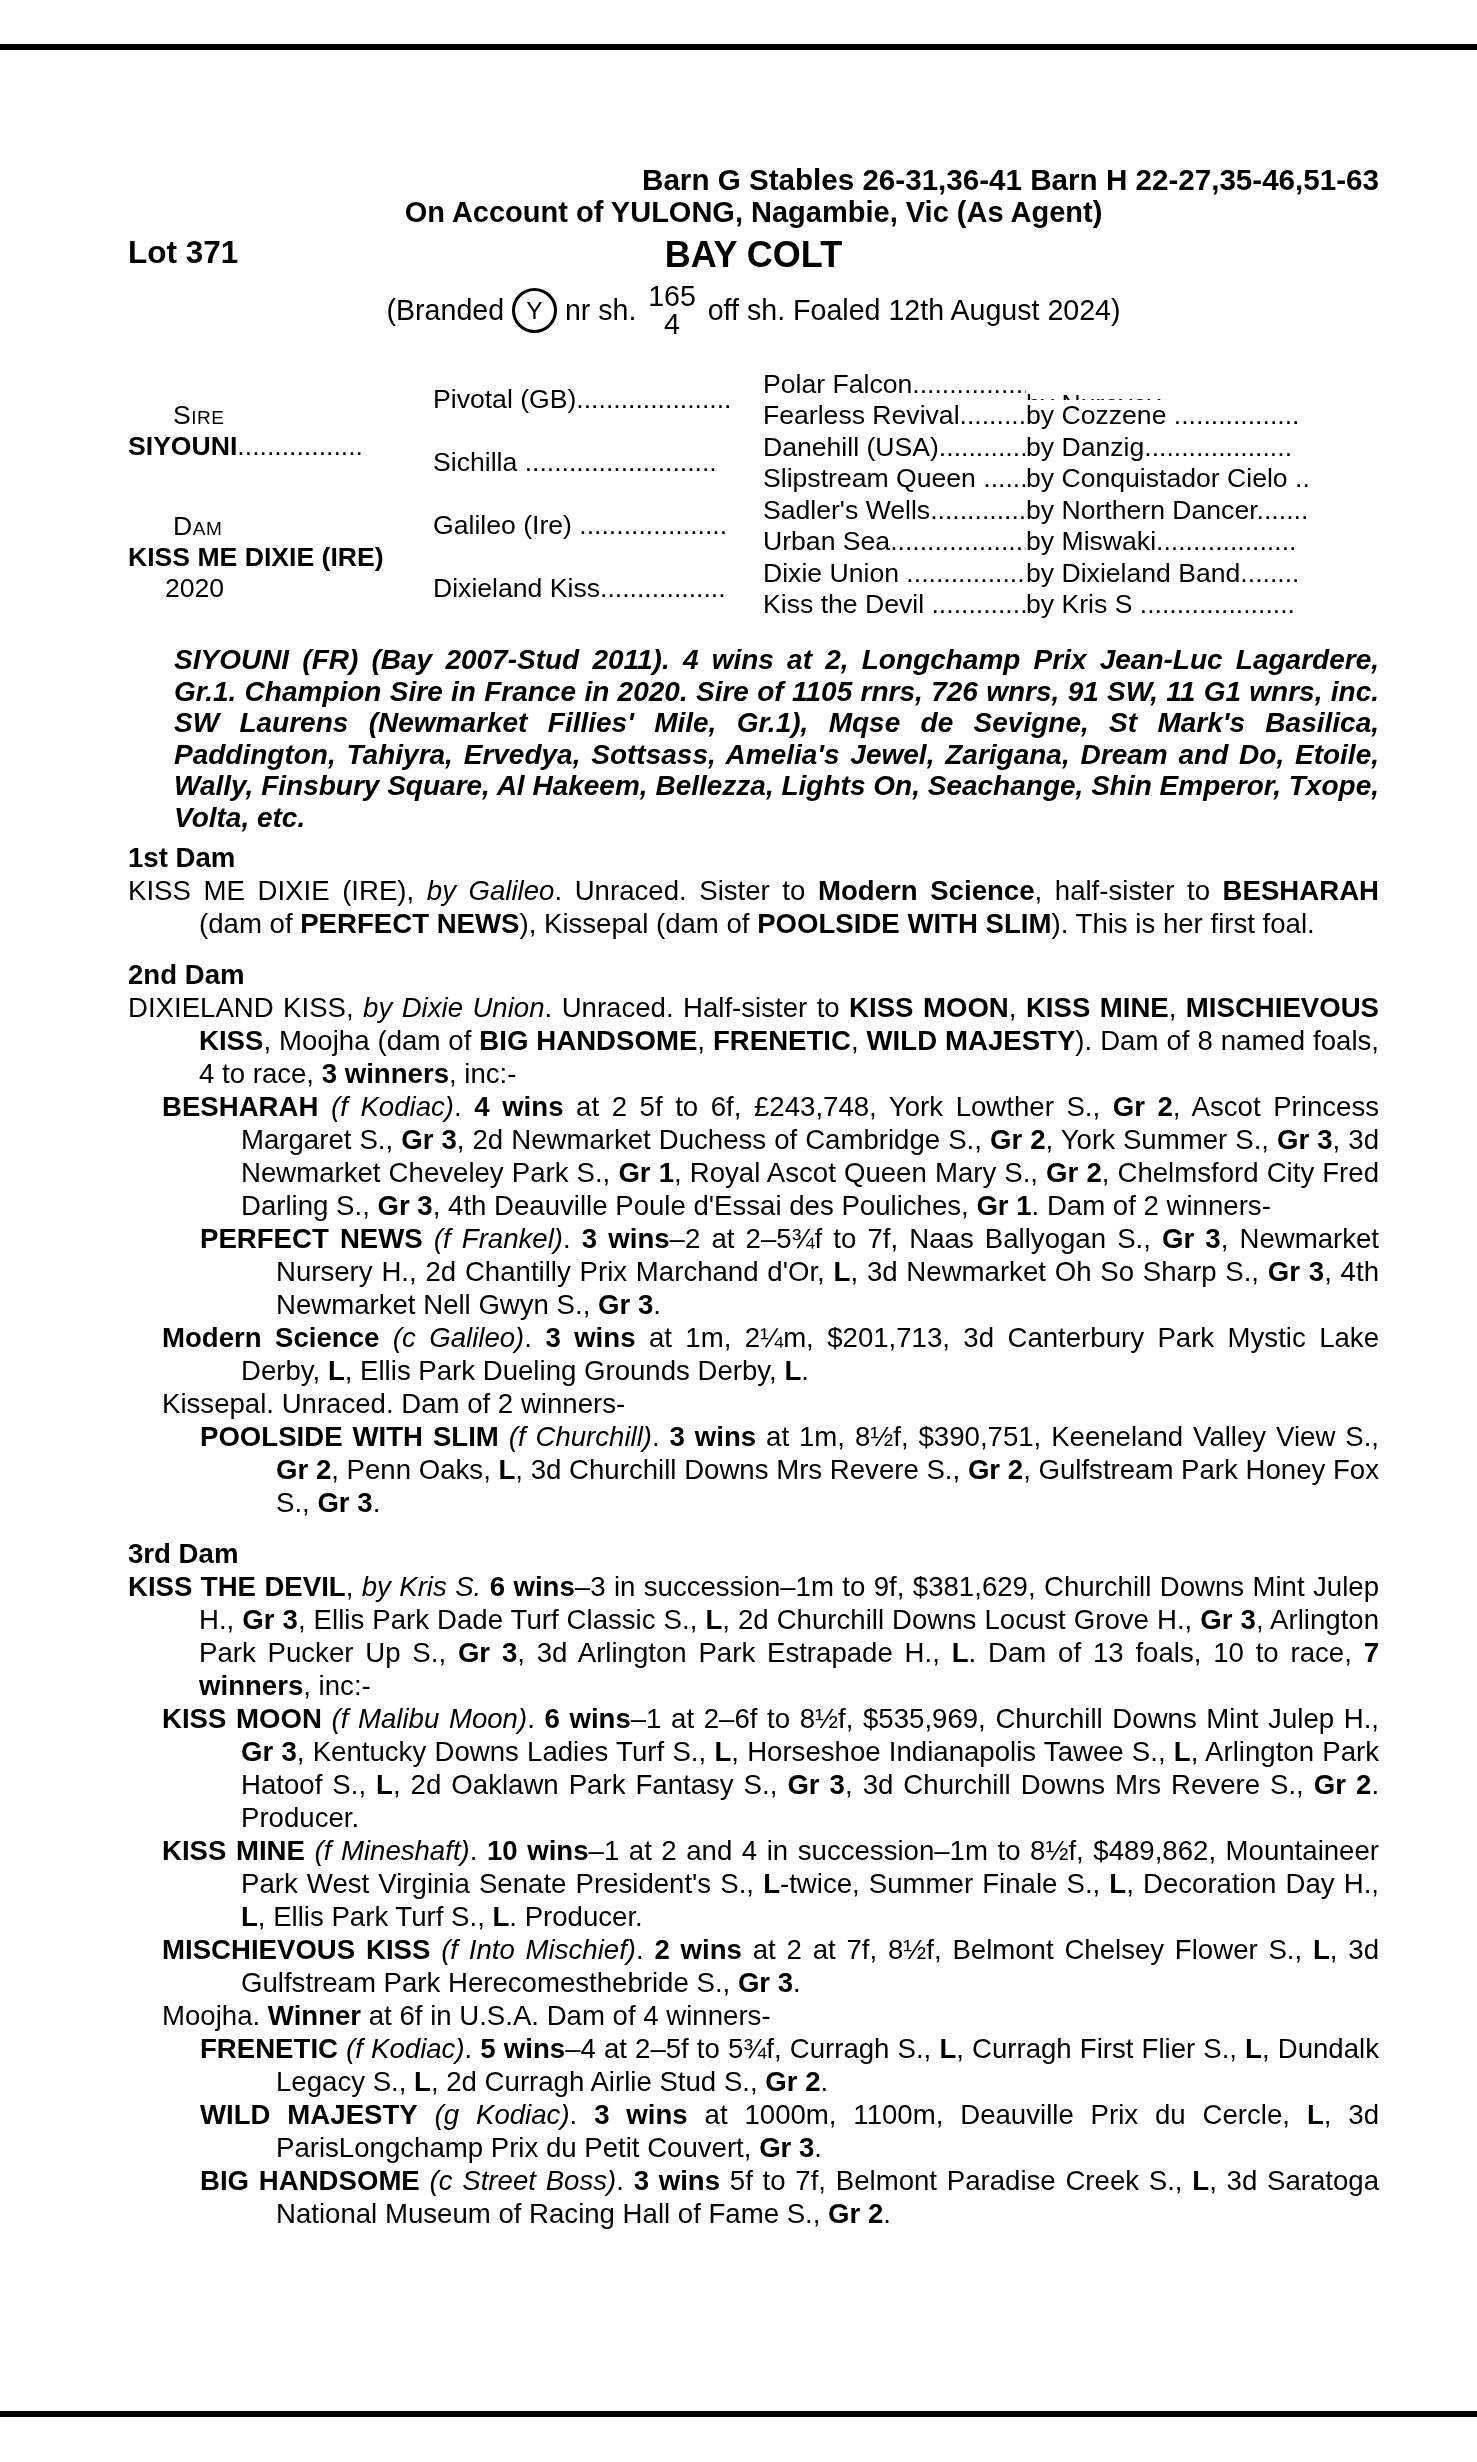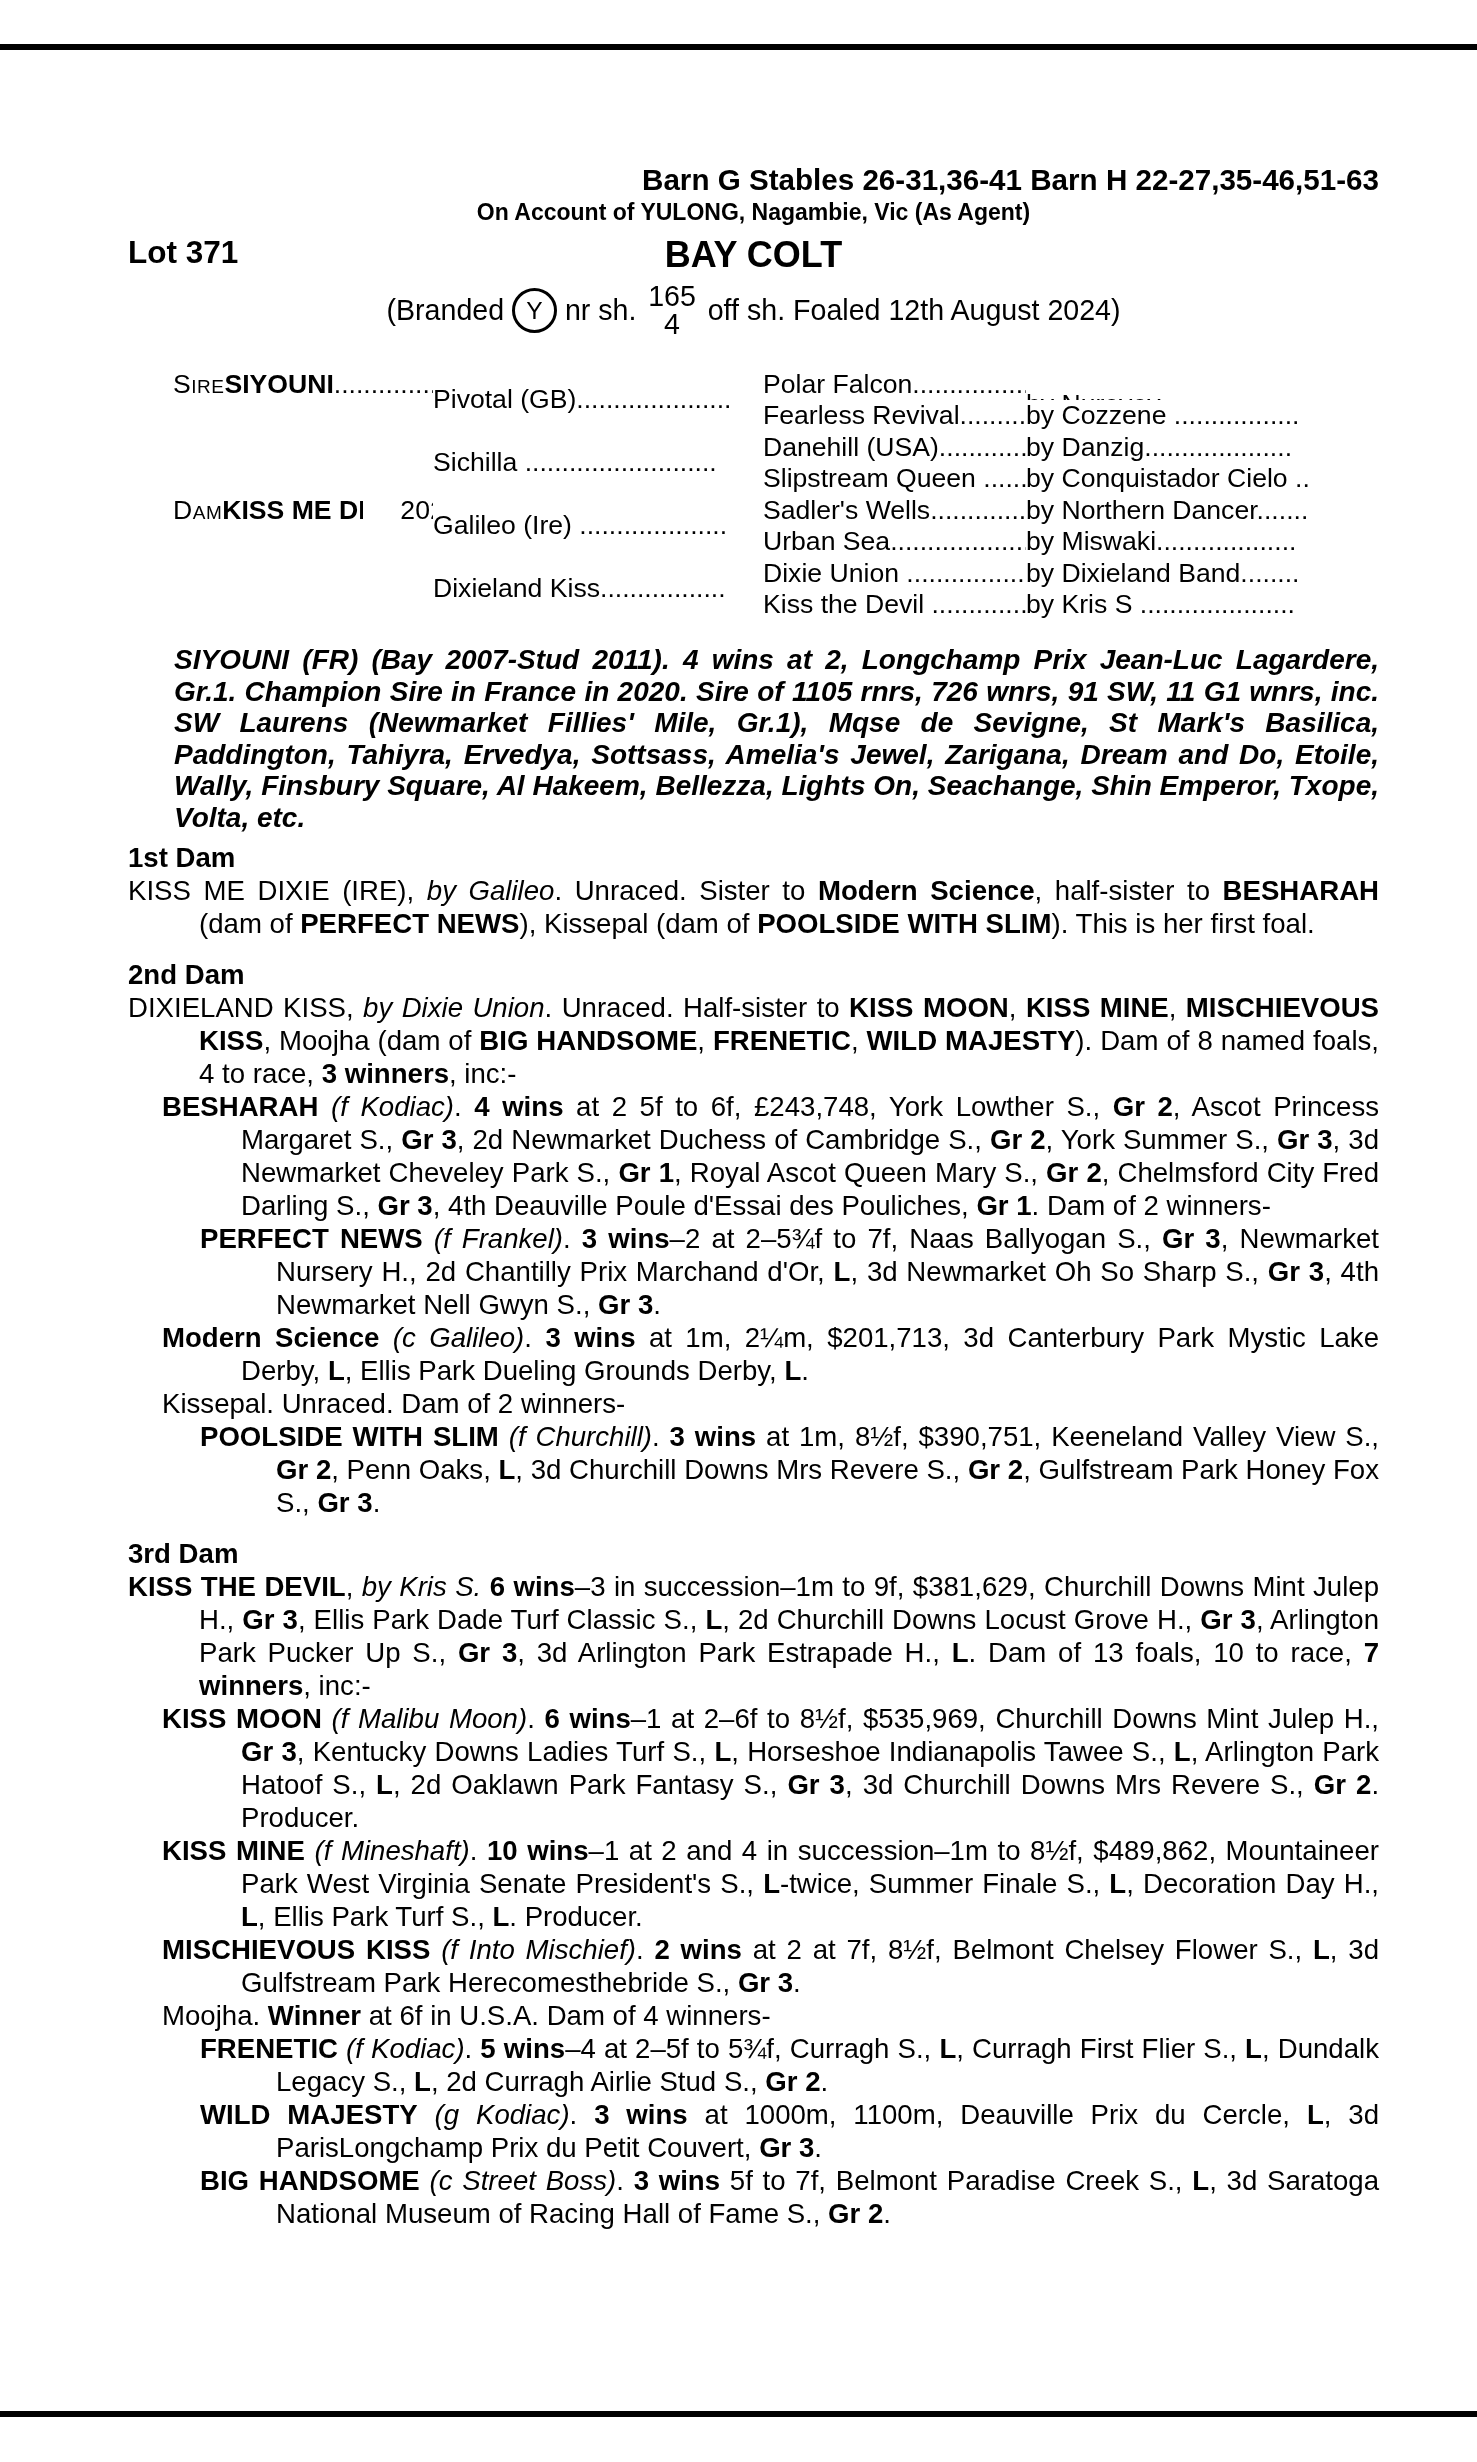--- a/index.html
+++ b/index.html
@@ -5,35 +5,35 @@
   html,body{margin:0;padding:0;background:#ffffff;}
   body{width:1478px;height:2463px;position:relative;color:#000;
        font-family:"Liberation Sans",sans-serif;-webkit-font-smoothing:antialiased;}
   .rule{position:absolute;left:0;width:1478px;height:5.9px;background:#000;}
   .rule-top{top:44px;}
   .rule-bottom{top:2411px;}
   .content{position:absolute;left:128px;top:163px;width:1251px;}
 
   
   .barn-line{font-weight:bold;font-size:29.6px;line-height:33px;text-align:right;white-space:nowrap;}
-  .account-line{font-weight:bold;font-size:23px;line-height:33px;text-align:center;white-space:nowrap;}
+  .account-line{font-weight:bold;font-size:29px;line-height:33px;text-align:center;white-space:nowrap;}
   .lot-row{position:relative;height:45px;margin-top:3.9px;}
   .lot-label{position:absolute;left:0;top:1px;font-weight:bold;font-size:31.5px;}
   .colt-title{text-align:center;font-weight:bold;font-size:36px;line-height:43px;}
   .branded-row{text-align:center;font-size:28.6px;height:73px;margin-top:3.9px;white-space:nowrap;}
   .brand-circle{display:inline-block;width:39px;height:39px;border:3px solid #000;border-radius:50%;
                 line-height:39px;text-align:center;font-size:24.6px;vertical-align:middle;margin:0 7.9px;}
   .fraction{display:inline-block;vertical-align:middle;margin:0 11.8px;text-align:center;line-height:28.6px;font-size:28.6px;}
   .branded-text{vertical-align:middle;}
 
   
   .ped{display:grid;grid-template-columns:305px 330px 263px 353px;grid-auto-rows:31.5px;
        margin-top:13.8px;font-size:26.6px;}
   .ped-cell{white-space:nowrap;overflow:hidden;line-height:31.5px;}
-  .ped-block{display:flex;justify-content:center;}
+  .ped-block{display:flex;flex-direction:column;justify-content:center;}
   .ped-center{display:flex;align-items:center;}
   .sc-label{font-variant:small-caps;padding-left:45px;font-size:26.6px;letter-spacing:0.5px;}
   .ped-bold{font-weight:bold;}
   .dam-year{padding-left:37px;}
 
   
   .blurb{margin-top:23.6px;font-weight:bold;font-style:italic;font-size:28px;line-height:31.5px;
          text-align:justify;margin-left:46px;}
 
   

